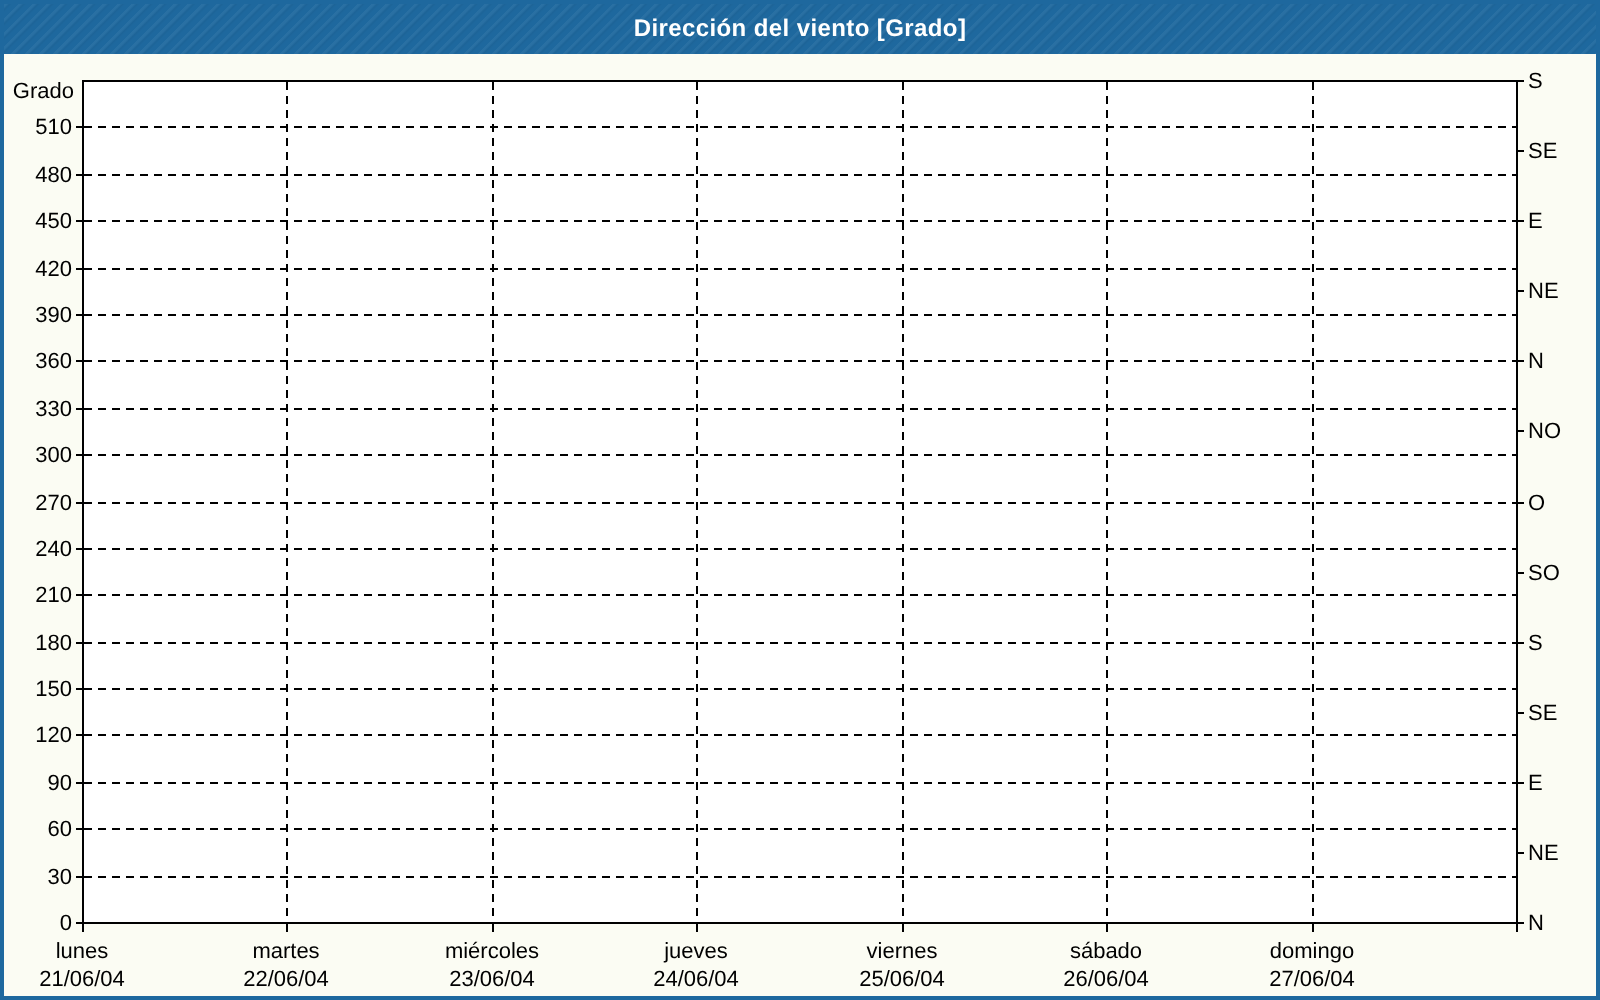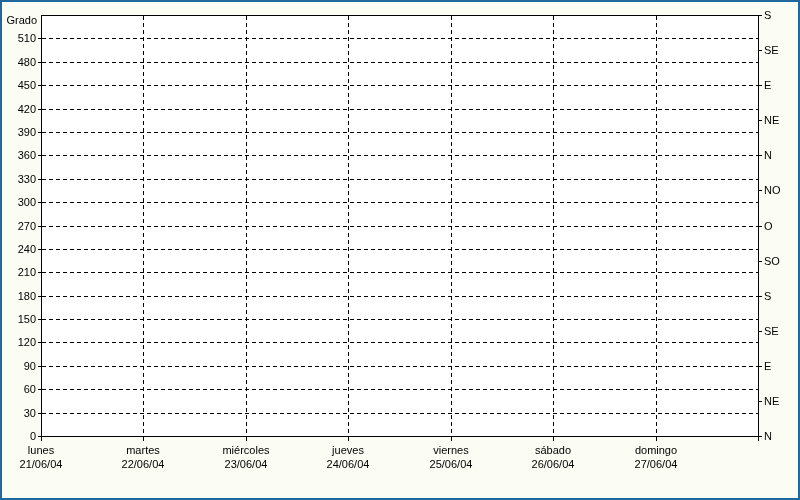--- a/index.html
+++ b/index.html
@@ -35,20 +35,23 @@
   svg text{
     font-family:"Liberation Sans",sans-serif;
     font-size:11px;
     fill:#000000;
   }
 </style>
 </head>
 <body>
 
 <div class="window">
+  <div class="titlebar">
+    <span>Dirección del viento [Grado]</span>
+  </div>
   <div class="content">
     <svg id="chart-svg" width="796" height="471" viewBox="0 0 796 471">
         <rect x="39.5" y="13.5" width="717" height="421" fill="#ffffff" stroke="#000000" stroke-width="1" shape-rendering="crispEdges"></rect>
         <line x1="40" y1="411.5" x2="756" y2="411.5" stroke-dasharray="4,3" shape-rendering="crispEdges" stroke-width="1" stroke="#000000"></line>
         <line x1="40" y1="387.5" x2="756" y2="387.5" stroke-dasharray="4,3" shape-rendering="crispEdges" stroke-width="1" stroke="#000000"></line>
         <line x1="40" y1="364.5" x2="756" y2="364.5" stroke-dasharray="4,3" shape-rendering="crispEdges" stroke-width="1" stroke="#000000"></line>
         <line x1="40" y1="340.5" x2="756" y2="340.5" stroke-dasharray="4,3" shape-rendering="crispEdges" stroke-width="1" stroke="#000000"></line>
         <line x1="40" y1="317.5" x2="756" y2="317.5" stroke-dasharray="4,3" shape-rendering="crispEdges" stroke-width="1" stroke="#000000"></line>
         <line x1="40" y1="294.5" x2="756" y2="294.5" stroke-dasharray="4,3" shape-rendering="crispEdges" stroke-width="1" stroke="#000000"></line>
         <line x1="40" y1="270.5" x2="756" y2="270.5" stroke-dasharray="4,3" shape-rendering="crispEdges" stroke-width="1" stroke="#000000"></line>

